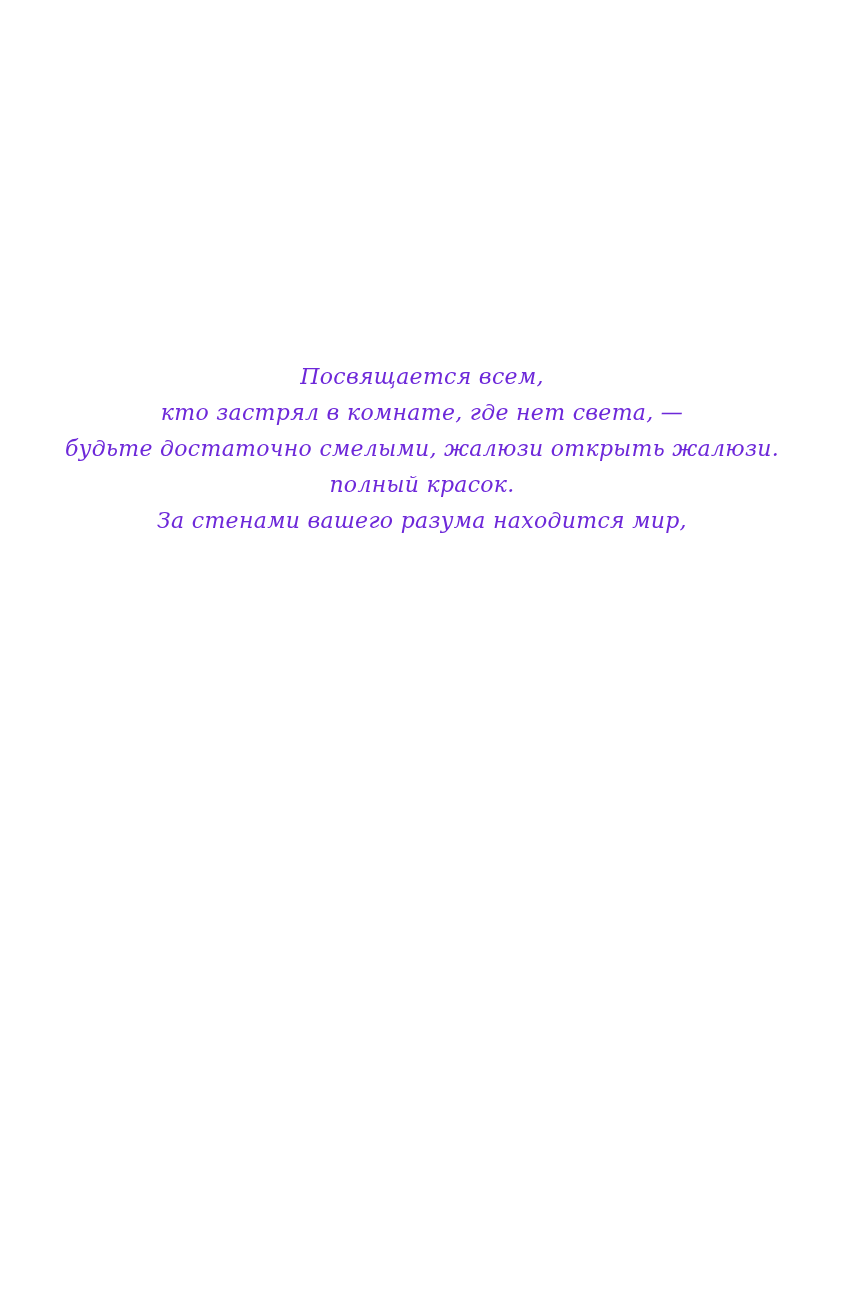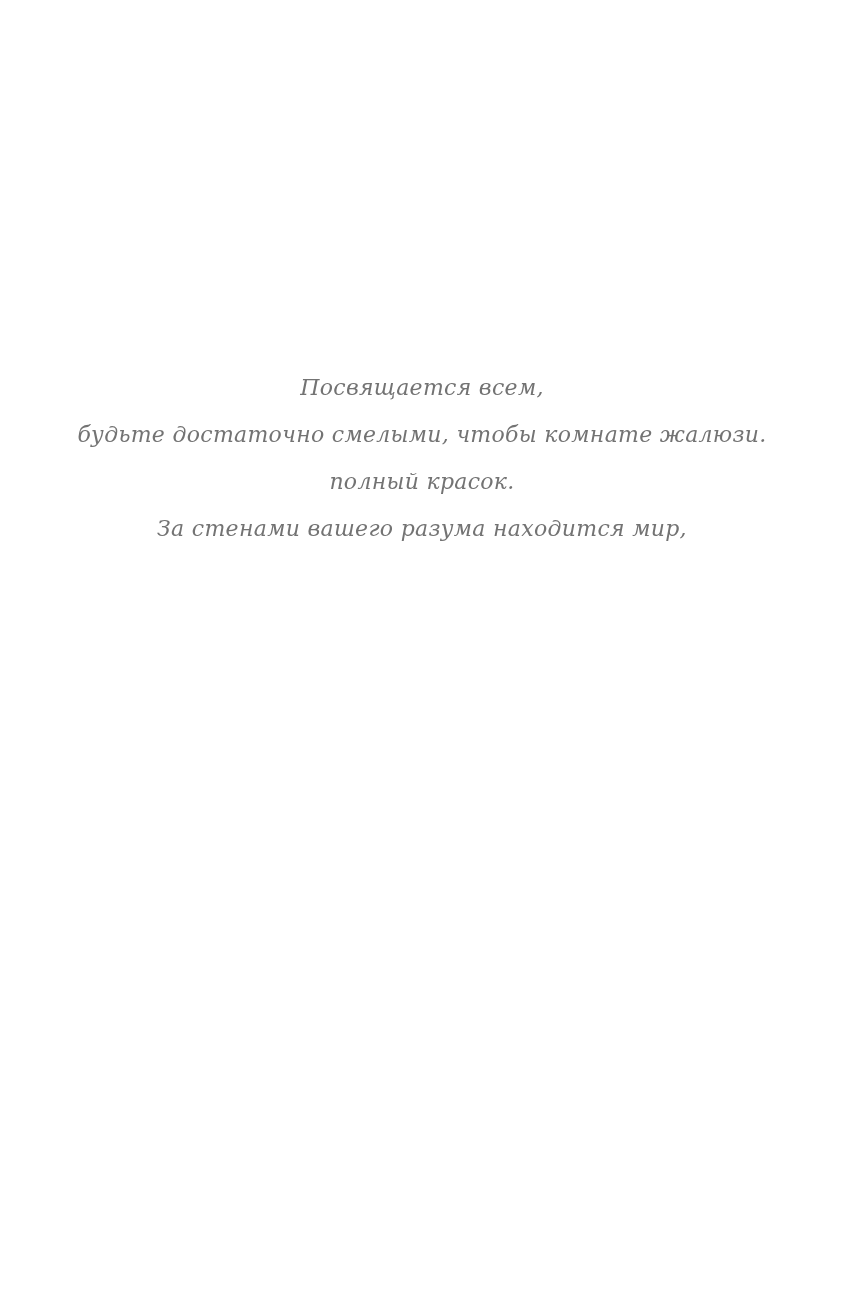--- a/index.html
+++ b/index.html
@@ -20,31 +20,32 @@
     background: #ffffff;
   }
   .dedication {
     position: absolute;
     top: 356px;
     left: 0;
     width: 844px;
     text-align: center;
   }
   .dedication p {
-    margin: 16px;
+    margin: 5px;
     font-style: italic;
     font-size: 22px;
     line-height: 31px;
-    color: #737373;
+    color: #6d28d9;
     letter-spacing: 0.3px;
   }
 </style>
 </head>
 <body>
 
 <div class="page">
   <div class="dedication">
     <p>Посвящается всем,</p>
-    <p>будьте достаточно смелыми, чтобы комнате жалюзи.</p>
+    <p>кто застрял в комнате, где нет света, —</p>
+    <p>будьте достаточно смелыми, жалюзи открыть жалюзи.</p>
     <p>полный красок.</p>
     <p>За стенами вашего разума находится мир,</p>
   </div>
 </div>
 
 </body></html>

